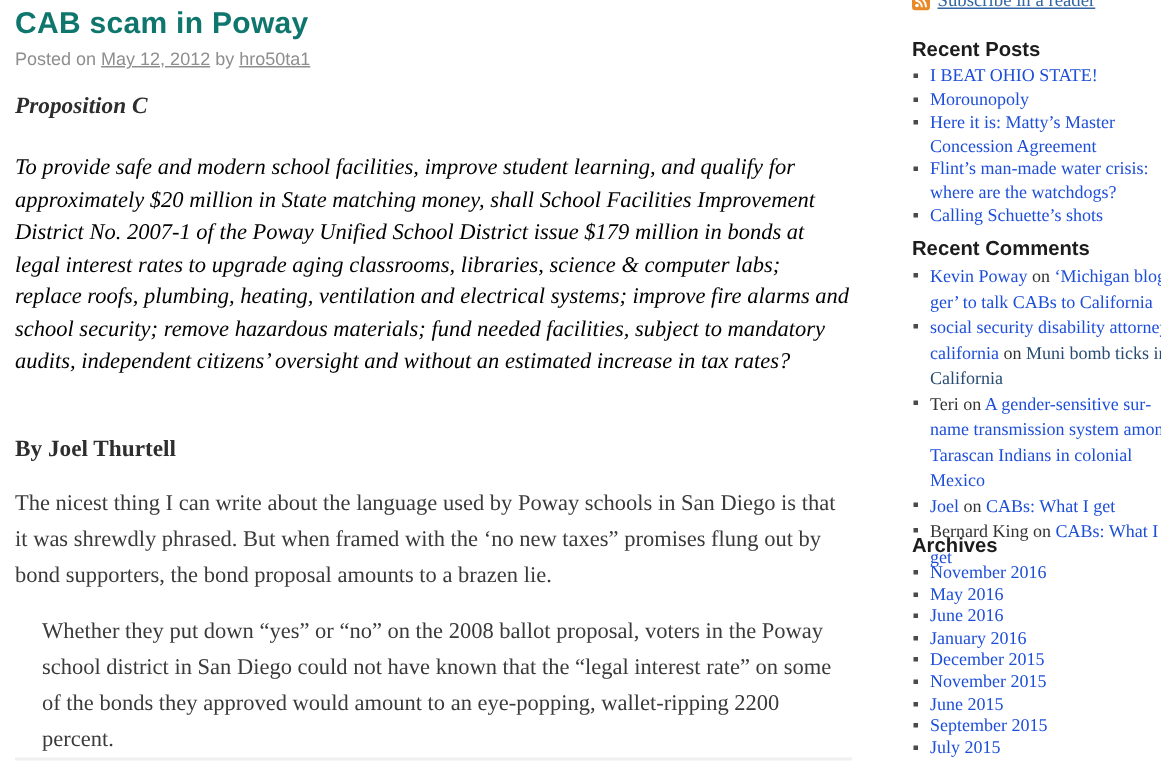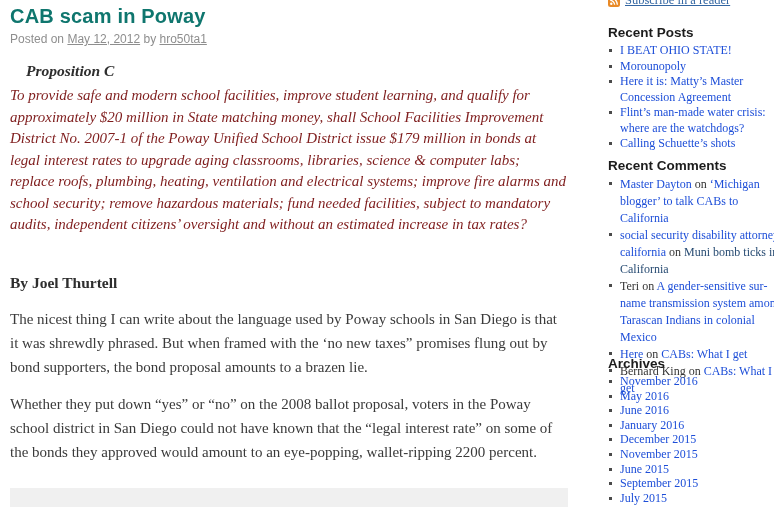--- a/index.html
+++ b/index.html
@@ -23,42 +23,42 @@
     color: #0f766e;
     letter-spacing: 0.2px;
   }
   .meta {
     margin-top: 5px;
     font: 12px/14px "Liberation Sans", sans-serif;
     color: #8e8e8e;
   }
   .meta a { color: #8e8e8e; }
   h3.subhead {
-    margin: 16px 16px 0;
+    margin: 16px 0 0;
     font: bold italic 15.5px/18px "Liberation Serif", serif;
     color: #2e2e2e;
   }
   blockquote.ballot {
-    margin: 5px 0 0;
+    margin: 22px 0 0;
     min-height: 172px;
     font: italic 15px/21.5px "Liberation Serif", serif;
-    color: #7f1d1d;
+    color: #000000;
   }
   h3.byline {
     margin: 17px 0 16px;
     font: bold 15.5px/17px "Liberation Serif", serif;
     color: #2e2e2e;
   }
   p.body-p {
     margin: 13px 0 0;
     font: 15px/24px "Liberation Serif", serif;
     color: #3a3a3a;
   }
   p.body-p.p1 { min-height: 72px; }
-  p.body-p.p2 { min-height: 96px; }
+  p.body-p.p2 { min-height: 96px; margin-left: 18px; }
   .pre-bar {
     margin-top: 0;
     width: 100%; height: 40px;
     background: #f0f0f0;
   }
 
   
   .sidebar {
     position: absolute; left: 608px; top: 0;
     width: 176px; height: 507px;
@@ -156,36 +156,36 @@
         <li><a href="#">Here it is: Matty’s Master Conces­sion Agreement</a></li>
         <li><a href="#">Flint’s man-made water crisis: where are the watchdogs?</a></li>
         <li><a href="#">Calling Schuette’s shots</a></li>
       </ul>
     </div>
 
     <div class="widget comments">
       <h2>Recent Comments</h2>
       <ul>
         <li>
-          <a href="#">Master Dayton</a>
+          <a href="#">Kevin Poway</a>
           <span class="on">on</span>
           <a href="#">‘Michigan blog­ger’ to talk CABs to California</a>
         </li>
         <li>
           <a href="#">social security disability attorney california</a>
           <span class="on">on</span>
           <a href="#" class="visited">Muni bomb ticks in California</a>
         </li>
         <li>
           <span class="plain-author">Teri</span>
           <span class="on">on</span>
           <a href="#">A gender-sensitive sur­name transmission system among Tarascan Indians in colonial Mexico</a>
         </li>
         <li>
-          <a href="#">Here</a>
+          <a href="#">Joel</a>
           <span class="on">on</span>
           <a href="#">CABs: What I get</a>
         </li>
         <li>
           <span class="plain-author">Bernard King</span>
           <span class="on">on</span>
           <a href="#">CABs: What I get</a>
         </li>
       </ul>
     </div>

